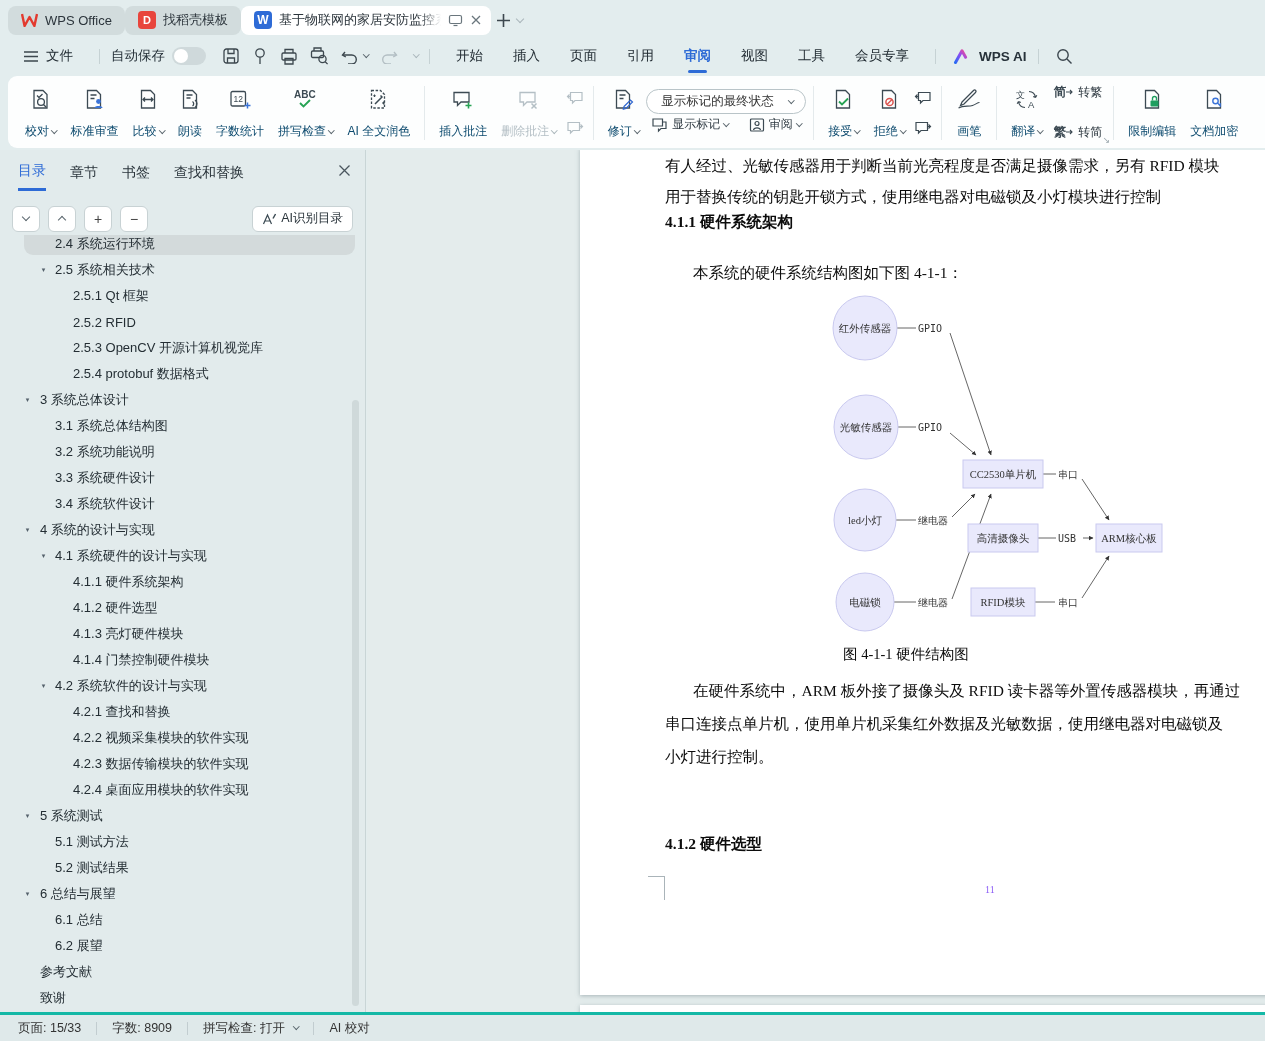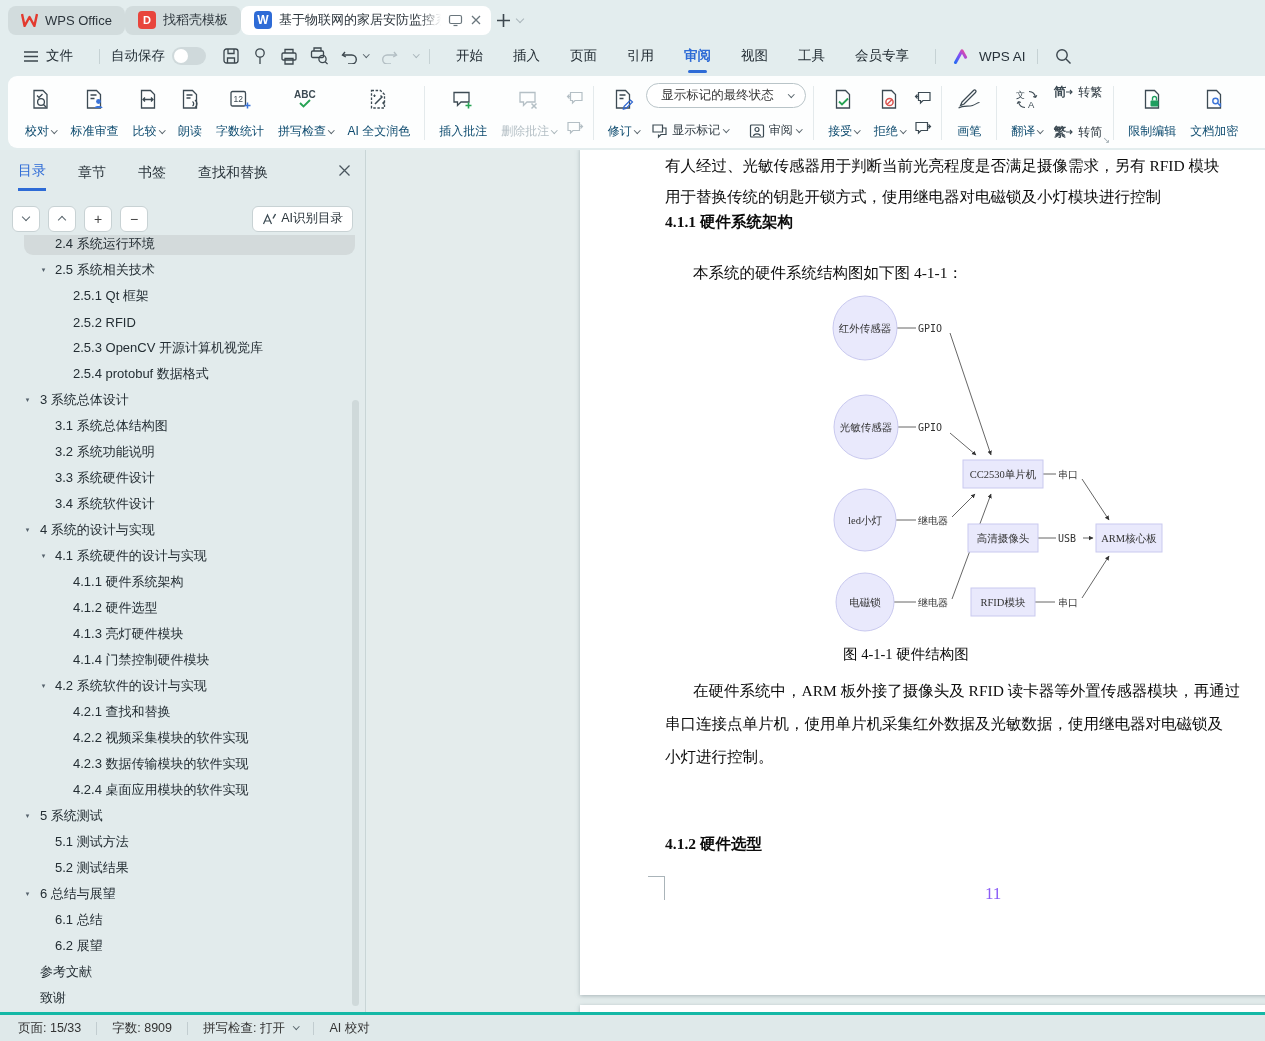--- a/index.html
+++ b/index.html
@@ -34,30 +34,30 @@
   .ribbon{position:absolute;top:72px;left:0;right:0;height:78px}
   .ribbon-panel{position:absolute;left:8px;right:0;top:4px;bottom:2px;background:#fdfefe;border-radius:9px 0 0 9px;display:flex;align-items:stretch;padding:5px 0 3px 10px;overflow:hidden}
   .rb{display:flex;flex-direction:column;align-items:center;justify-content:space-between;padding:3px 7px 5px;font-size:12px;color:#0c4a6e;white-space:nowrap}
   .rb .ic{height:30px;display:flex;align-items:center}
   .rb .lbl{display:flex;align-items:center;gap:3px}
   .rb.dis{color:#b4bfc5}
   .vdiv{width:1px;background:#e4eaec;margin:5px 7px}
   .navcol{display:flex;flex-direction:column;justify-content:space-around;padding:2px 2px}
   .pill{height:25px;border:1px solid #b9c4c8;border-radius:13px;background:#fff;display:flex;align-items:center;justify-content:space-between;padding:0 12px 0 14px;font-size:12.5px;width:160px;color:#333}
   .sb{display:flex;align-items:center;gap:4px;font-size:12px;padding:2px 5px;color:#2f3a42}
-  .revcol{display:flex;flex-direction:column;justify-content:space-between;padding:2px 0 4px}
+  .revcol{display:flex;flex-direction:column;justify-content:center;padding:2px 0 4px}
   .revrow{display:flex;align-items:center;gap:10px}
   .zh-ic{font-size:12.5px;font-weight:bold;color:#3c4a53}
   .trrow{display:flex;align-items:center;gap:4px;font-size:12px}
   .trgroup{display:flex;flex-direction:column;justify-content:space-between;padding:3px 4px 4px;position:relative}
   .dlaunch{position:absolute;right:-4px;bottom:0;font-size:9px;color:#9aa6ac}
 
   
   .sidebar{position:absolute;top:150px;left:0;width:366px;bottom:29px;background:#e2ebec;border-right:1px solid #c9d5d6}
-  .side-tabs{position:absolute;top:12px;left:18px;right:14px;display:flex;gap:32px;font-size:14px;align-items:center}
+  .side-tabs{position:absolute;top:12px;left:18px;right:14px;display:flex;gap:24px;font-size:14px;align-items:center}
   .stab{padding-bottom:8px;color:#2a343b}
   .stab.active{color:#2e6bd6;border-bottom:3px solid #2e6bd6}
   .sclose{position:absolute;right:0;top:2px}
   .side-btns{position:absolute;top:55px;left:12px;right:12px;height:27px;display:flex;gap:8px;align-items:center}
   .sq{width:28px;height:26px;background:#fff;border:1px solid #c8d2d4;border-radius:6px;display:flex;align-items:center;justify-content:center;color:#444;font-size:14px}
   .aibtn{margin-left:auto;height:26px;background:#fff;border:1px solid #c8d2d4;border-radius:6px;display:flex;align-items:center;gap:5px;padding:0 9px;font-size:12.5px;color:#2a343b}
   .toc-list{position:absolute;top:85px;left:0;right:8px;bottom:0;overflow:hidden}
   .toc-row{position:relative;height:26px}
   .toc-row:first-child{margin-top:-4px}
   .toc-label{position:absolute;top:50%;transform:translateY(-50%);white-space:nowrap;font-size:13px;color:#242e34}
@@ -66,21 +66,21 @@
   .lvl1 .toc-arrow{left:22px}.lvl2 .toc-arrow{left:38px}
   .toc-hl{position:absolute;left:24px;right:2px;top:-8px;bottom:2px;background:#d3dadb;border-radius:9px}
   .sscroll{position:absolute;right:6px;top:250px;bottom:6px;width:7px;border-radius:4px;background:#cfd9da}
 
   
   .docarea{position:absolute;top:150px;left:367px;right:0;bottom:29px;background:#e4ecec;overflow:hidden}
   .page{position:absolute;left:213px;top:-2px;width:790px;height:847px;background:#fff;box-shadow:0 1px 4px rgba(110,130,136,.5)}
   .page2{position:absolute;left:213px;top:855px;width:790px;height:22px;background:#fff;box-shadow:0 1px 4px rgba(110,130,136,.5)}
   .doc-t{position:absolute;font-family:"Liberation Serif","DejaVu Serif",serif;font-size:15.5px;color:#0c0c0c;white-space:nowrap}
   .doc-h{font-weight:bold;font-size:15.5px}
-  .pgnum{font-size:17px;color:#8b5cf6}
+  .pgnum{font-size:10px;color:#8b5cf6}
   .cornermark{position:absolute;left:68px;top:728px;width:17px;height:24px;border-top:1px solid #aab4b9;border-right:1px solid #aab4b9}
   .diagram{position:absolute;left:240px;top:147px}
   .dg-node-text{font-family:"Liberation Serif","DejaVu Serif",serif;font-size:10.5px;fill:#333}
   .dg-label{font-family:"DejaVu Sans Mono","Liberation Mono",monospace;font-size:10px;fill:#333}
 
   
   .statusbar{position:absolute;bottom:0;left:0;right:0;height:29px;background:#dfe9ea;border-top:3px solid #14b8a6;display:flex;align-items:center;font-size:12.5px;color:#333;padding-left:18px;gap:15px}
   .sdiv{width:1px;height:13px;background:#c2cdd0}
 </style>
 </head>
@@ -183,21 +183,21 @@
         <defs>
           <linearGradient id="gai" x1="0" y1="1" x2="1" y2="0">
             <stop offset="0" stop-color="#2b6bf3"></stop>
             <stop offset=".55" stop-color="#8c4bf4"></stop>
             <stop offset="1" stop-color="#f44b8f"></stop>
           </linearGradient>
         </defs>
         <path d="M2.5 13.5L9 1.8l3.6 6.4" stroke="url(#gai)" stroke-width="3" fill="none" stroke-linecap="round" stroke-linejoin="round"></path>
       </svg>
   </span>
-  <span style="font-weight:normal;margin-left:2px">WPS AI</span>
+  <span style="font-weight:bold;margin-left:2px">WPS AI</span>
   <span class="mdiv"></span>
   <span class="micon">
     <svg width="17" height="17" viewBox="0 0 17 17" fill="none" stroke="#3c474e" stroke-width="1.4">
         <circle cx="7" cy="7" r="5.2"></circle>
         <path d="M11 11l4.5 4.5"></path>
       </svg>
   </span>
 </div>
 
 <div class="ribbon">

